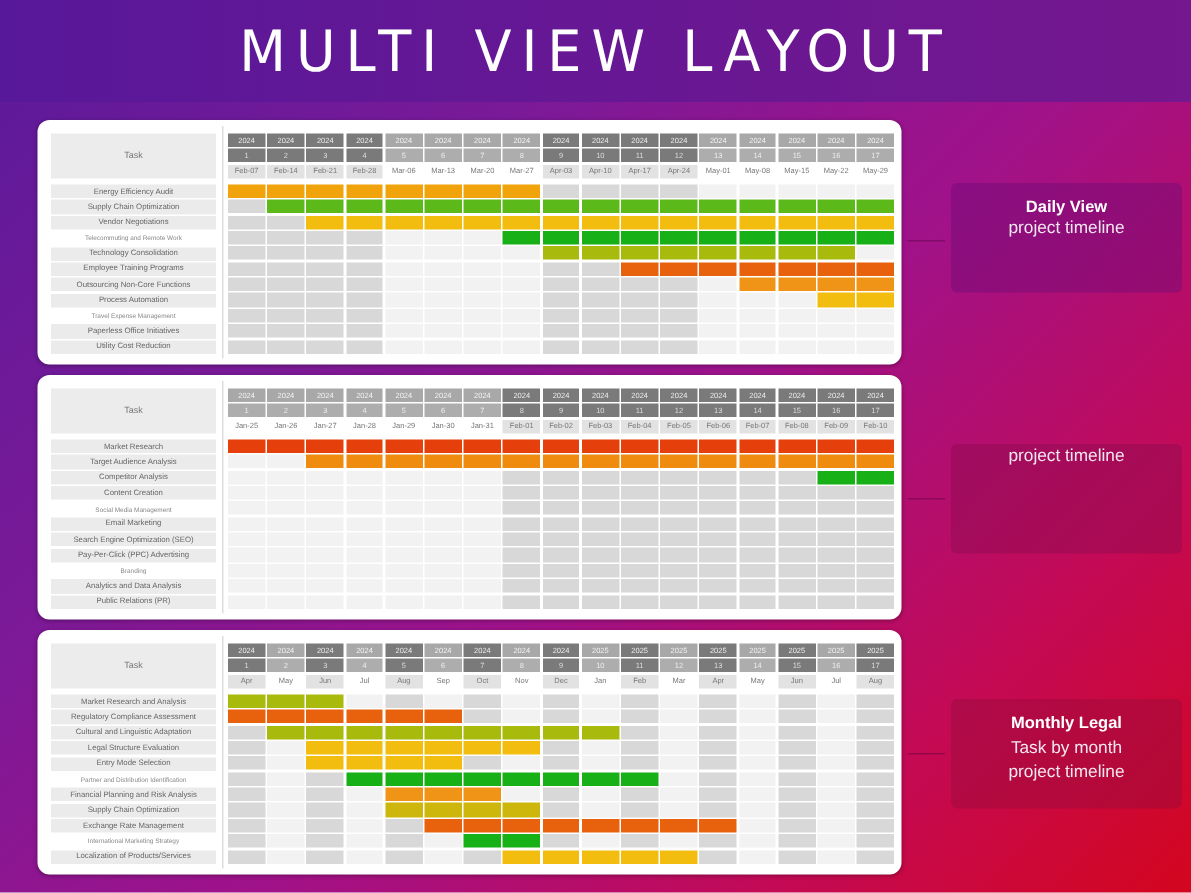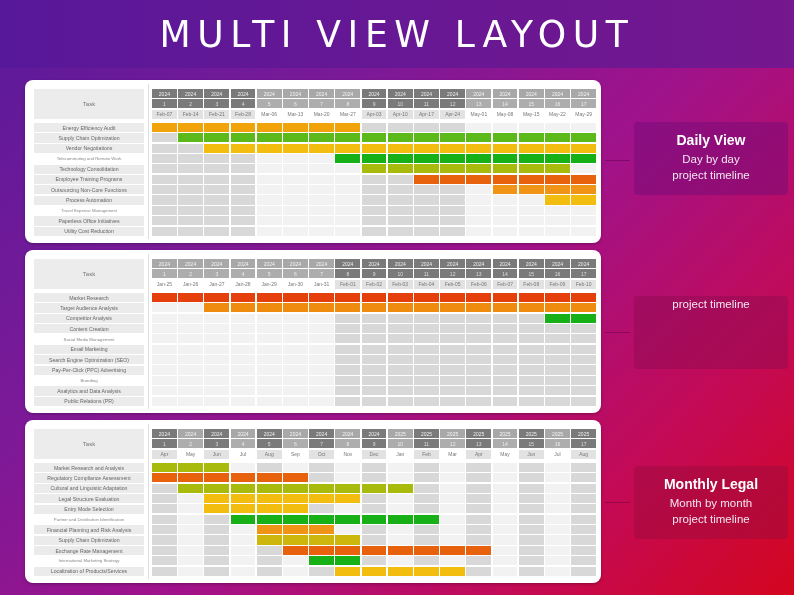--- a/index.html
+++ b/index.html
@@ -25,21 +25,21 @@
   .num{background:#7a7a7a;color:#ddd;}
   .num.l{background:#adadad;color:#eee;}
   .date{background:#fff;color:#777;}
   .date.g{background:#e2e2e2;}
   .brow{display:flex;gap:1.4px;height:9.2px;margin-bottom:1.2px;}
   .bars{margin-top:4px;}
   .bcell{flex:1;}
   .bcell.g{background:#d8d8d8;}
   .bcell.l{background:#f2f2f2;}
   .label{position:absolute;left:634px;width:154px;height:73px;background:rgba(120,20,90,0.35);border-radius:4px;text-align:center;color:#fff;}
-  .label .h{font-size:14px;font-weight:bold;margin-top:10px;}
+  .label .h{font-size:11px;font-weight:bold;margin-top:10px;}
   .label .s{font-size:11.5px;line-height:16px;margin-top:3px;color:#f3e6f0;}
   .lab1{top:122px;background:rgba(110,10,120,0.45);}
   .lab2{top:296px;background:rgba(140,10,80,0.45);}
   .lab3{top:466px;background:rgba(150,10,60,0.45);}
   .conn{position:absolute;left:605px;width:25px;height:1px;background:rgba(80,0,60,0.4);}
 </style>
 </head>
 <body>
 
 <div class="topband"></div>
@@ -912,23 +912,22 @@
       </div>
     </div>
   </div>
 
 <div class="conn" style="top:160px"></div>
 <div class="conn" style="top:332px"></div>
 <div class="conn" style="top:502px"></div>
 
 <div class="label lab1">
   <div class="h">Daily View</div>
-  <div class="s">Day by day</div>
   <div class="s" style="margin-top:0">project timeline</div>
 </div>
 <div class="label lab2">
   <div class="s" style="margin-top:0">project timeline</div>
 </div>
 <div class="label lab3">
   <div class="h">Monthly Legal</div>
-  <div class="s">Month by month</div>
+  <div class="s">Task by month</div>
   <div class="s" style="margin-top:0">project timeline</div>
 </div>
 
 </body></html>

